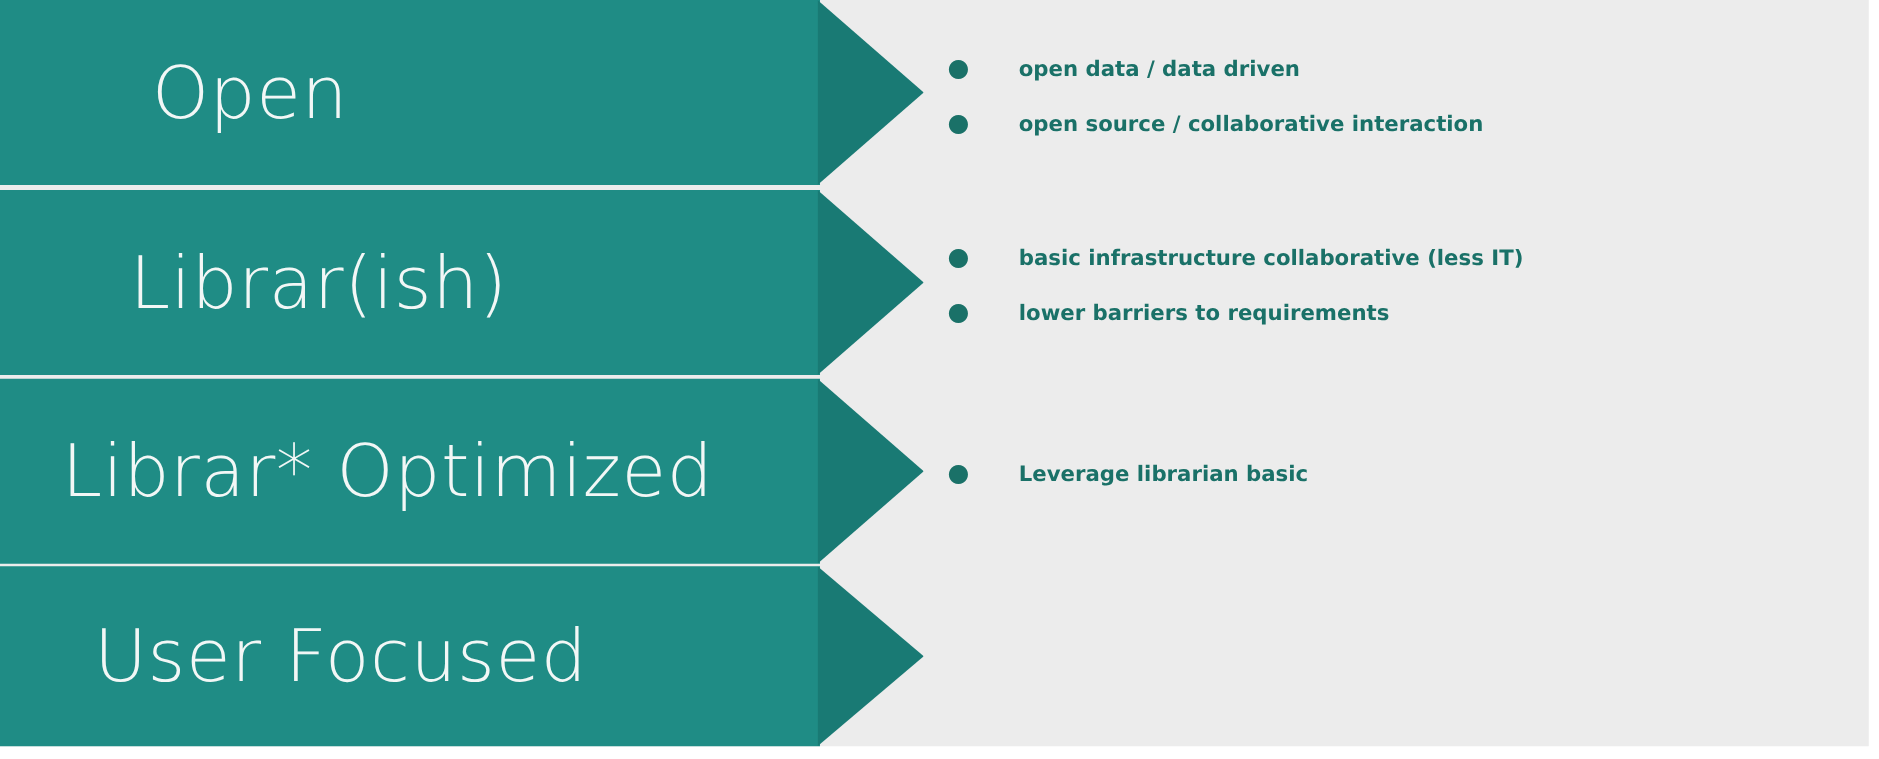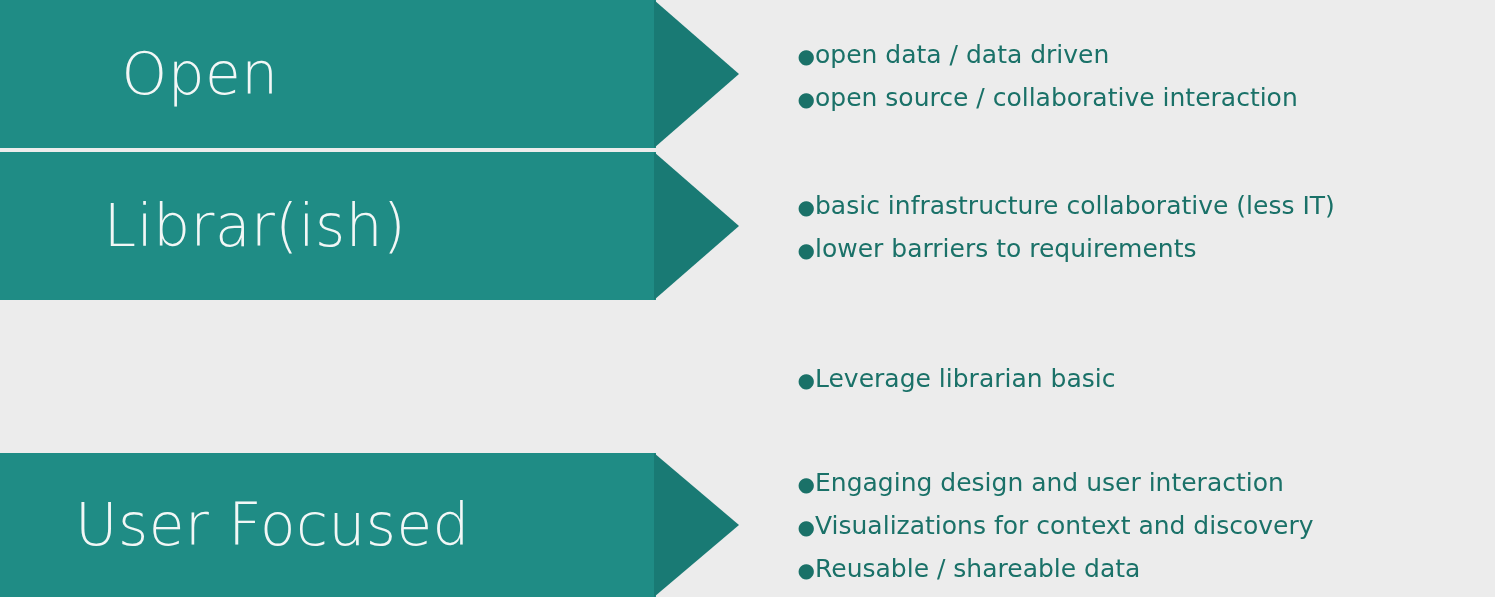--- a/index.html
+++ b/index.html
@@ -37,21 +37,20 @@
     top: 0;
     width: 1503px;
     height: 607px;
   }
 
   .row {
     position: absolute;
     left: 0;
     width: 1503px;
     height: 148px;
-    text-align: right;
   }
   .row.r0 { top: 0px;   }
   .row.r1 { top: 152px; }
   .row.r2 { top: 303px; }
   .row.r3 { top: 453px; height: 144px; }
 
   
   .chevron {
     position: absolute;
     left: 0;
@@ -112,23 +111,24 @@
     display: flex;
     flex-direction: column;
     justify-content: center;
     gap: 2px;
   }
   .bullet-item {
     display: flex;
     align-items: baseline;
     color: #1a7168;
     font-family: "DejaVu Sans", sans-serif;
-    font-size: 25px;
+    font-size: 17px;
     line-height: 40px;
     white-space: nowrap;
+    font-weight: bold;
   }
   .bullet-dot {
     flex: 0 0 auto;
     width: 57px;
     color: #1a7168;
     font-size: 20px;
     line-height: 40px;
   }
   .bullet-dot::before { content: "\25CF"; }
   .bullet-text {
@@ -180,44 +180,35 @@
           <span class="bullet-text">basic infrastructure collaborative (less IT)</span>
         </div>
         <div class="bullet-item">
           <span class="bullet-dot"></span>
           <span class="bullet-text">lower barriers to requirements</span>
         </div>
       </div>
     </div>
 
     <div class="row r2">
+      <div class="chevron">
+        <div class="chev-body"></div>
+        <div class="chev-head"></div>
+        <div class="chev-label">Librar* Optimized</div>
+      </div>
       <div class="bullets">
         <div class="bullet-item">
           <span class="bullet-dot"></span>
           <span class="bullet-text">Leverage librarian basic</span>
         </div>
       </div>
     </div>
 
     <div class="row r3">
       <div class="chevron">
         <div class="chev-body"></div>
         <div class="chev-head"></div>
         <div class="chev-label">User Focused</div>
-      </div>
-      <div class="bullets">
-        <div class="bullet-item">
-          <span class="bullet-dot"></span>
-          <span class="bullet-text">Engaging design and user interaction</span>
-        </div>
-        <div class="bullet-item">
-          <span class="bullet-dot"></span>
-          <span class="bullet-text">Visualizations for context and discovery</span>
-        </div>
-        <div class="bullet-item">
-          <span class="bullet-dot"></span>
-          <span class="bullet-text">Reusable / shareable data</span>
-        </div>
       </div>
     </div>
 
   </div>
 </div>
 
 </body></html>

